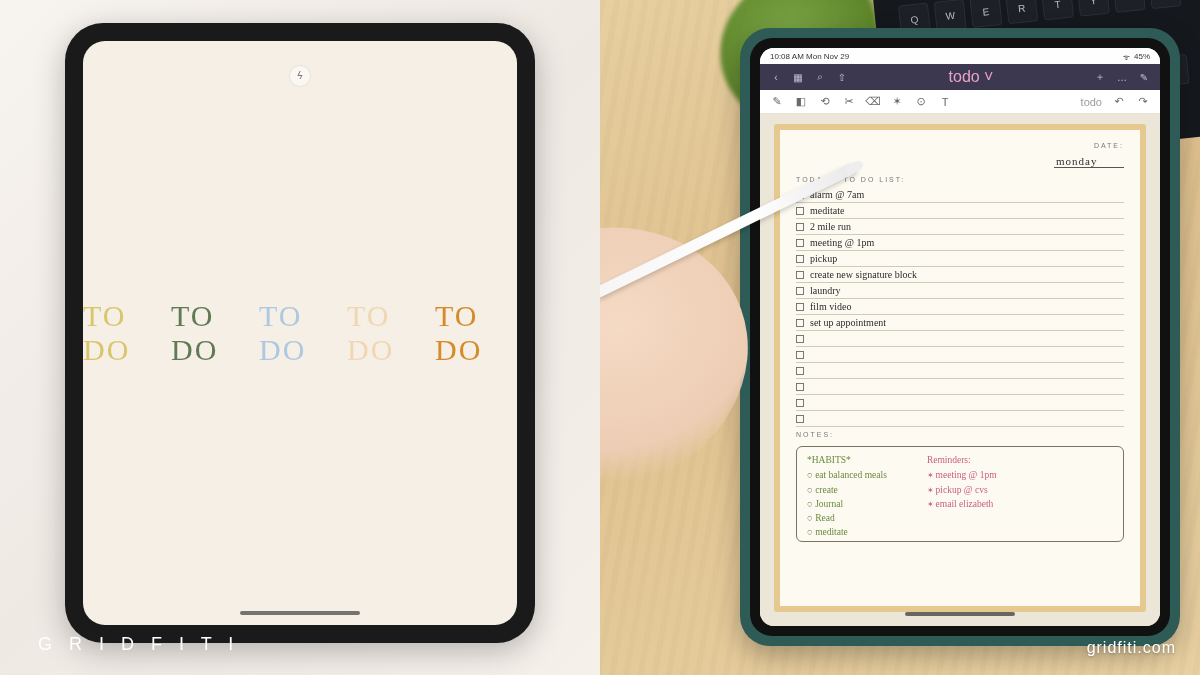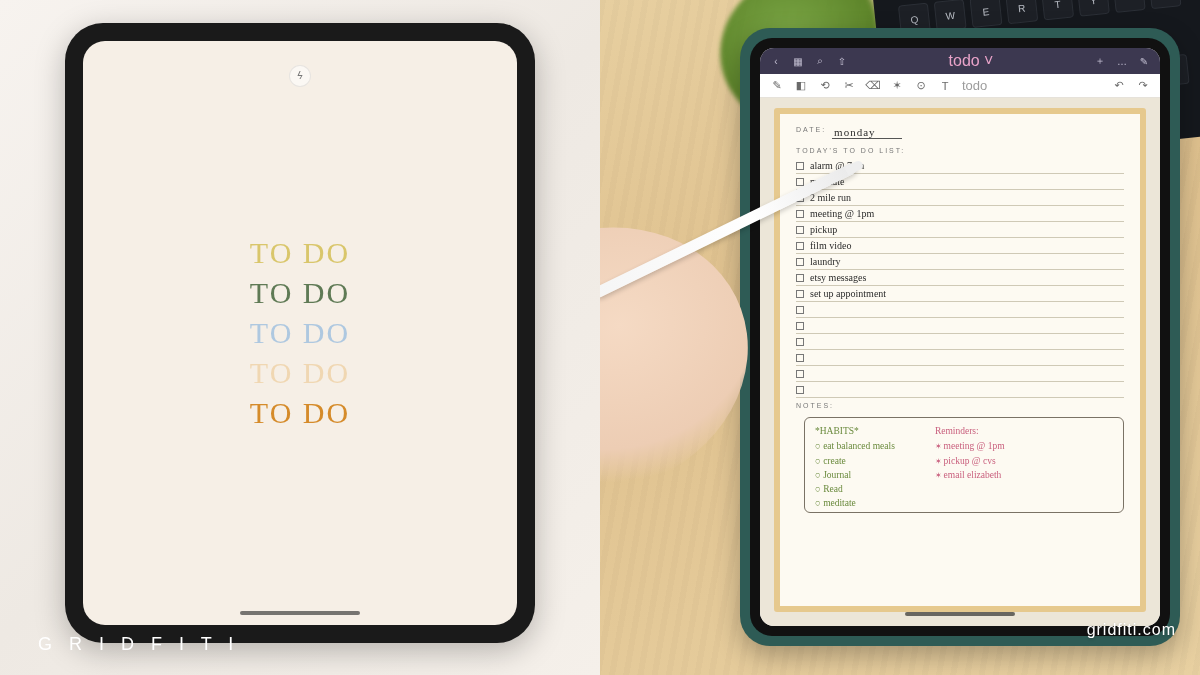--- a/index.html
+++ b/index.html
@@ -54,21 +54,21 @@
     border-radius: 50%;
     background: rgba(255,255,255,0.55);
     border: 1px solid rgba(0,0,0,0.08);
     color: #777;
     font-size: 10px;
     display:flex;align-items:center;justify-content:center;
     font-style:italic;
   }
   .todo-stack {
     display:flex;
-    flex-direction:column;
+    flex-direction:row;
     align-items:center;
     gap: 6px;
     font-family: "Georgia", serif;
     font-size: 30px;
     letter-spacing: 2px;
     font-weight: 400;
   }
   .todo-stack span:nth-child(1){ color:#d9c66b; }
   .todo-stack span:nth-child(2){ color:#5f7a55; }
   .todo-stack span:nth-child(3){ color:#aec8e0; }
@@ -191,70 +191,70 @@
   }
   .appbar .title{flex:1;text-align:center;color:#e9a3c9;font-size:16px;}
   .appbar .ic{width:12px;height:12px;display:flex;align-items:center;justify-content:center;opacity:.85;}
   
   .toolrow{
     height:24px;background:#fff;border-bottom:1px solid #e6e2da;
     display:flex;align-items:center;gap:10px;padding:0 10px;
     color:#6a6a6a;font-size:11px;
   }
   .toolrow .tool{width:14px;height:14px;display:flex;align-items:center;justify-content:center;}
-  .toolrow .doc{flex:1;text-align:left;font-size:13px;color:#9c9c9c;}
+  .toolrow .doc{flex:1;text-align:right;font-size:11px;color:#9c9c9c;}
   
   .page-wrap{
     flex:1;background:#ece6d8;padding:10px 14px 14px;
     overflow:hidden;
   }
   .page{
     width:100%;height:100%;
     background:#fdfaf2;
     border:6px solid #e6c98e;
     border-radius:3px;
     padding:12px 16px 10px;
     font-family:"Segoe Script","Comic Sans MS",cursive;
     color:#4a4a4a;
     position:relative;
     font-size:10px;
   }
-  .page .date-row{display:flex;align-items:flex-start;gap:6px;margin-bottom:8px;font-size:9px;letter-spacing:1px;}
+  .page .date-row{display:flex;align-items:flex-end;gap:6px;margin-bottom:8px;font-size:9px;letter-spacing:1px;flex-direction:column;}
   .page .date-row .lbl{font-family:Arial;font-size:7px;letter-spacing:2px;color:#777;}
   .page .date-row .val{border-bottom:1px solid #555;min-width:70px;font-size:11px;padding:0 2px;color:#2d2d2d;}
   .page .section-title{font-family:Arial;font-size:7px;letter-spacing:2px;color:#777;margin:4px 0 4px;}
   .page .todo-item{
     display:flex;align-items:center;gap:6px;
     border-bottom:1px solid #cfc9b6;height:16px;
   }
   .page .todo-item .box{
     width:8px;height:8px;border:1px solid #777;flex-shrink:0;
   }
   .page .todo-item .txt{font-size:10px;color:#2b2b2b;line-height:1;}
   .page .notes-box{
     margin-top:8px;border:1.2px solid #7a7265;border-radius:6px;
     height:96px;padding:6px 10px 4px;position:relative;
-    display:flex;gap:40px;margin-left:8px;
+    display:flex;gap:40px;
   }
   .habits{color:#6a8a3d;font-size:9.5px;line-height:1.5;}
   .habits .h-title{color:#6a8a3d;font-size:9.5px;margin-bottom:1px;}
   .habits .h-item::before{content:"○ ";}
   .reminders{color:#c9607e;font-size:9.5px;line-height:1.5;}
   .reminders .r-title{margin-bottom:1px;}
   .reminders .r-item::before{content:"✶ ";font-size:8px;}
   .ipad-right .home-indicator{background:#111;width:110px;}
 
   
   .wm-left{
     position:absolute;left:38px;bottom:20px;
     color:#fff;font-size:18px;letter-spacing:6px;font-weight:300;
     font-family:Arial,sans-serif;z-index:20;
   }
   .wm-right{
-    position:absolute;right:24px;bottom:36px;
+    position:absolute;right:24px;bottom:18px;
     color:#fff;font-size:16px;letter-spacing:1px;font-weight:500;
     font-family:Arial,sans-serif;z-index:20;
     text-shadow:0 1px 3px rgba(0,0,0,.3);
   }
 </style>
 </head>
 <body>
 
 <div class="left-panel">
   <div class="ipad-left">
@@ -292,20 +292,27 @@
     <div class="key">G</div>
     <div class="key">H</div>
     <div class="key"></div>
     <div class="key"></div>
   </div>
 
   <div class="ipad-right">
     <div class="bezel">
       <div class="screen">
 
+        <div class="statusbar">
+          <span>10:08 AM  Mon Nov 29</span>
+          <span class="right">
+            <span>ᯤ</span>
+            <span>45%</span>
+          </span>
+        </div>
 
         <div class="appbar">
           <span class="ic">‹</span>
           <span class="ic">▦</span>
           <span class="ic">⌕</span>
           <span class="ic">⇧</span>
           <span class="title">todo ˅</span>
           <span class="ic">＋</span>
           <span class="ic">…</span>
           <span class="ic">✎</span>
@@ -348,29 +355,29 @@
             <div class="todo-item">
                 <span class="box"></span>
                 <span class="txt">meeting @ 1pm</span>
               </div>
             <div class="todo-item">
                 <span class="box"></span>
                 <span class="txt">pickup</span>
               </div>
             <div class="todo-item">
                 <span class="box"></span>
+                <span class="txt">create new signature block</span>
+              </div>
+            <div class="todo-item">
+                <span class="box"></span>
+                <span class="txt">laundry</span>
+              </div>
+            <div class="todo-item">
+                <span class="box"></span>
                 <span class="txt">film video</span>
-              </div>
-            <div class="todo-item">
-                <span class="box"></span>
-                <span class="txt">laundry</span>
-              </div>
-            <div class="todo-item">
-                <span class="box"></span>
-                <span class="txt">etsy messages</span>
               </div>
             <div class="todo-item">
                 <span class="box"></span>
                 <span class="txt">set up appointment</span>
               </div>
             <div class="todo-item">
                 <span class="box"></span>
                 <span class="txt"></span>
               </div>
             <div class="todo-item">

